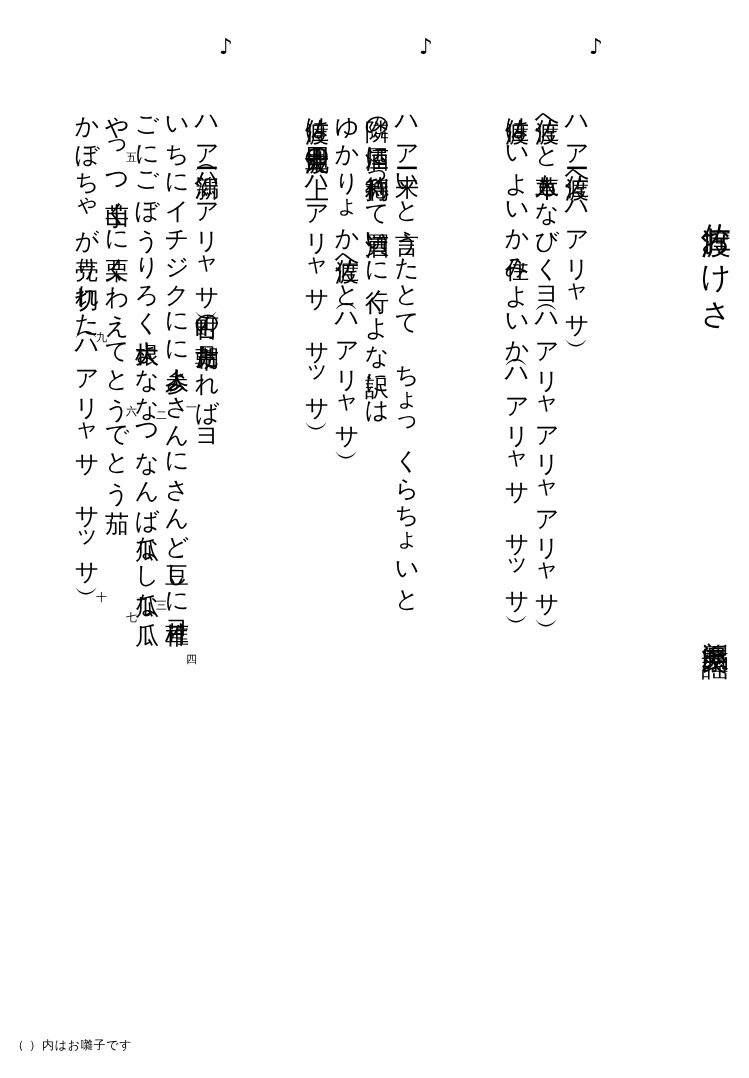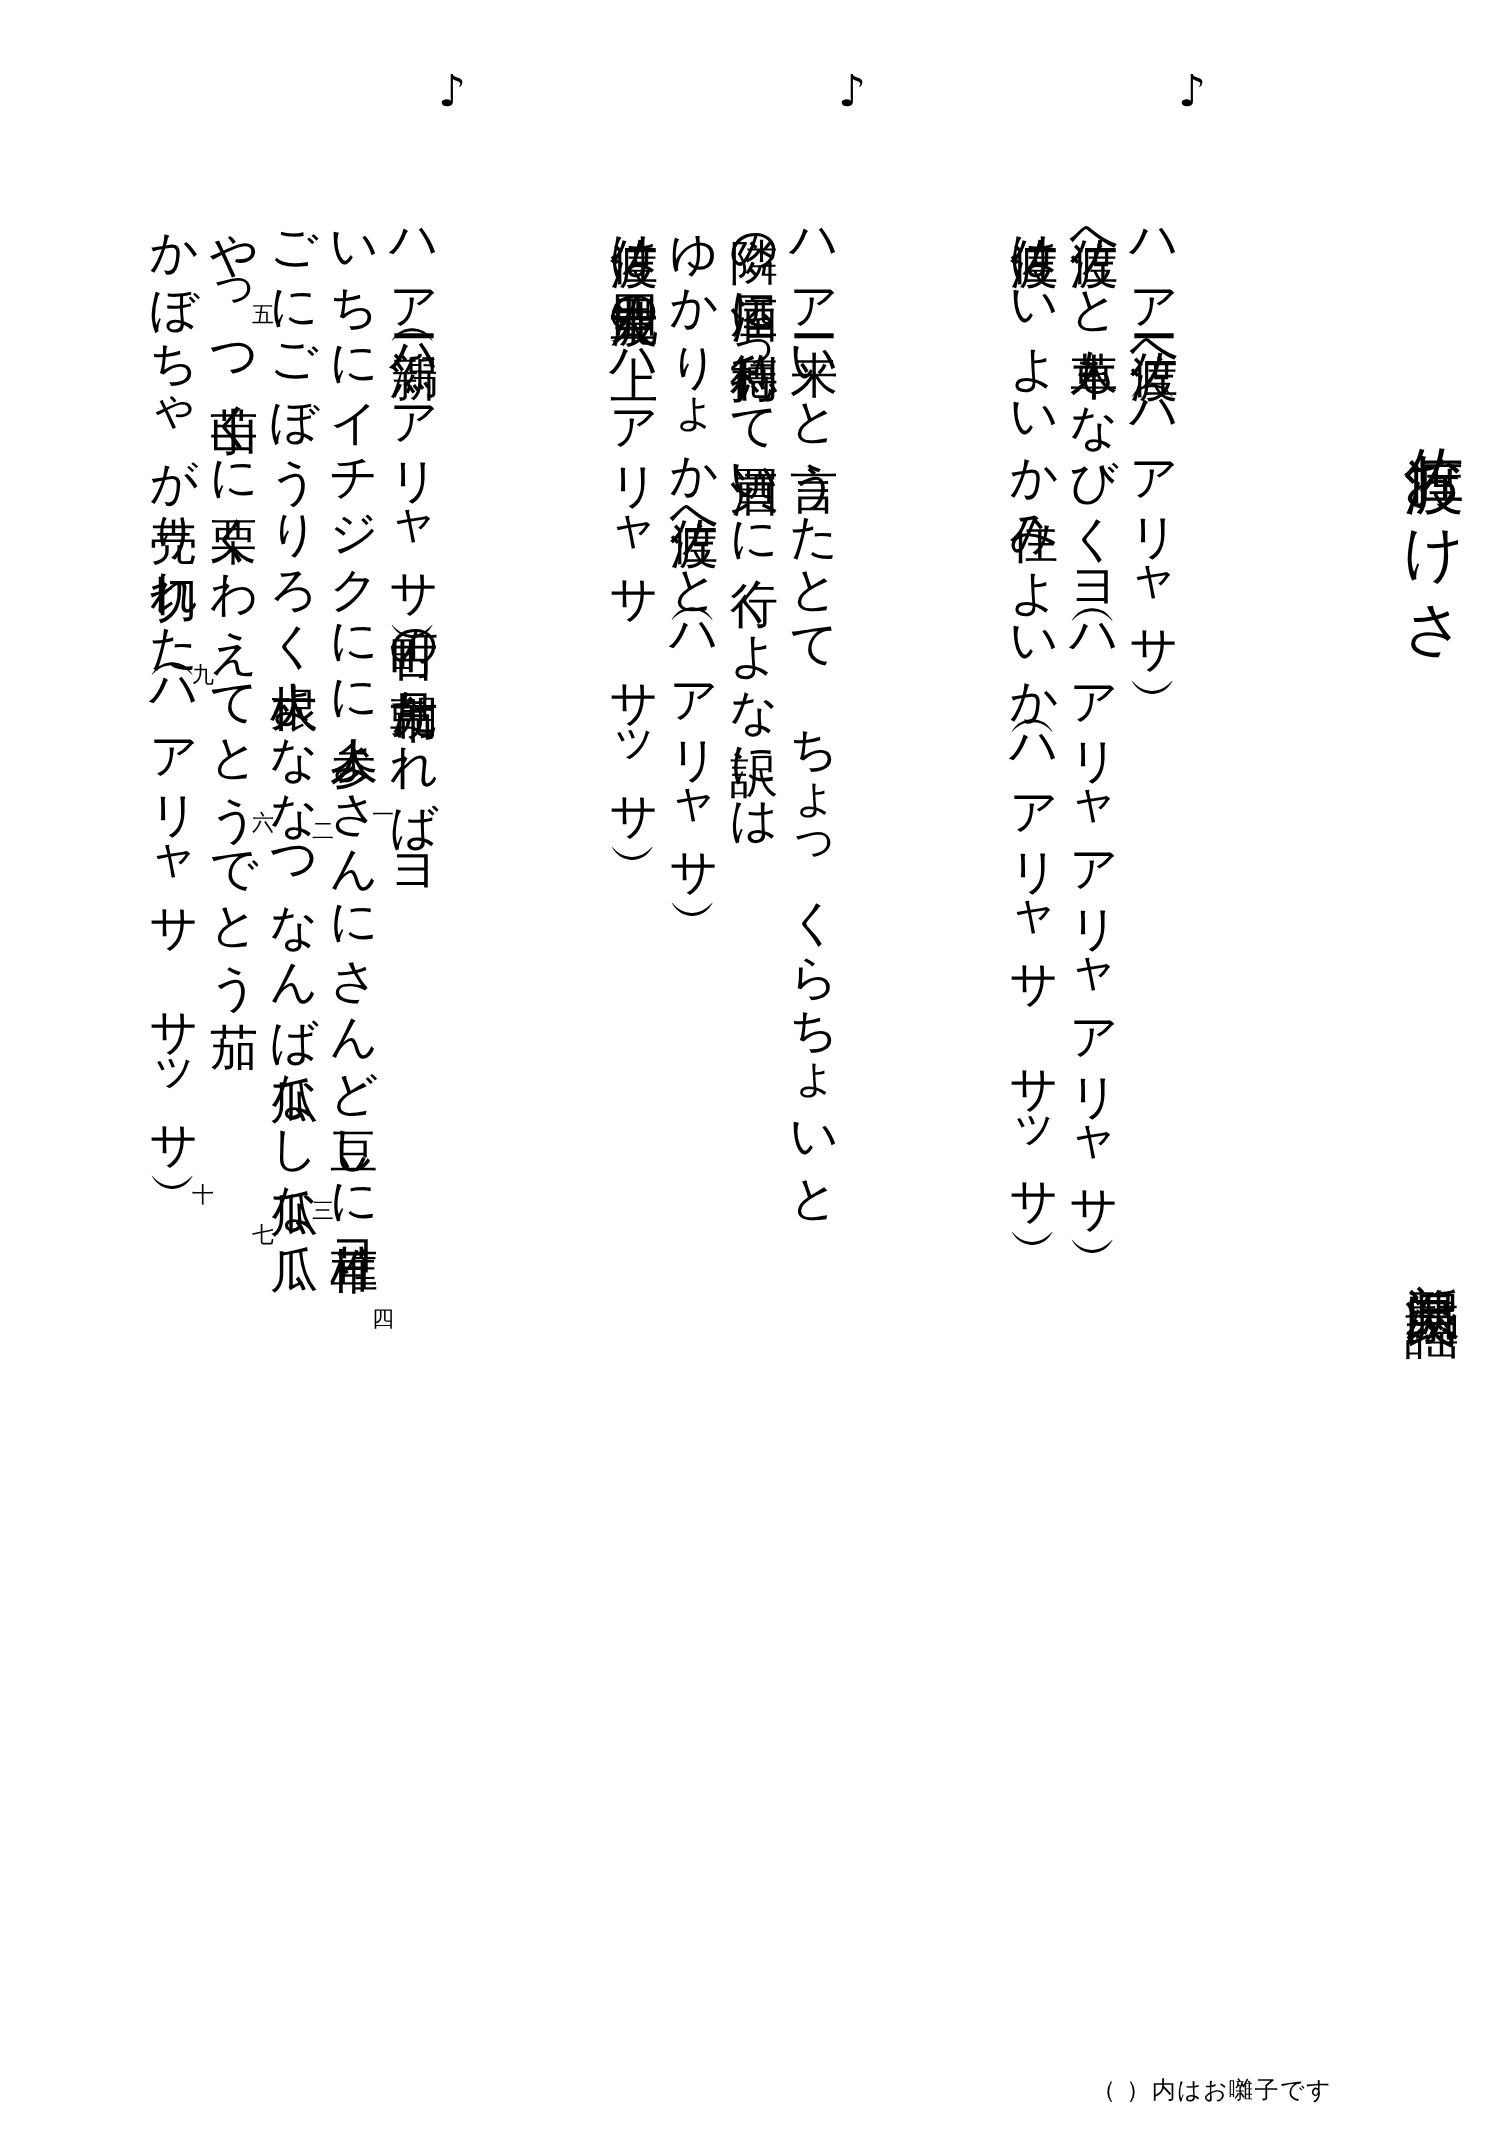--- a/index.html
+++ b/index.html
@@ -56,23 +56,23 @@
 
   .note {
     position: absolute;
     font-size: 22px;
     color: #000;
   }
 
   .footer {
     position: absolute;
     bottom: 24px;
-    left: 0;
+    left: 12px;
     width: 666px;
-    text-align: right;
+    text-align: left;
     font-size: 12px;
     font-family: "DejaVu Sans", "Liberation Sans", sans-serif;
     letter-spacing: 0.06em;
   }
 
   
   .rb {
     position: absolute;
     font-size: 11px;
     font-family: "DejaVu Serif", "Liberation Serif", serif;

